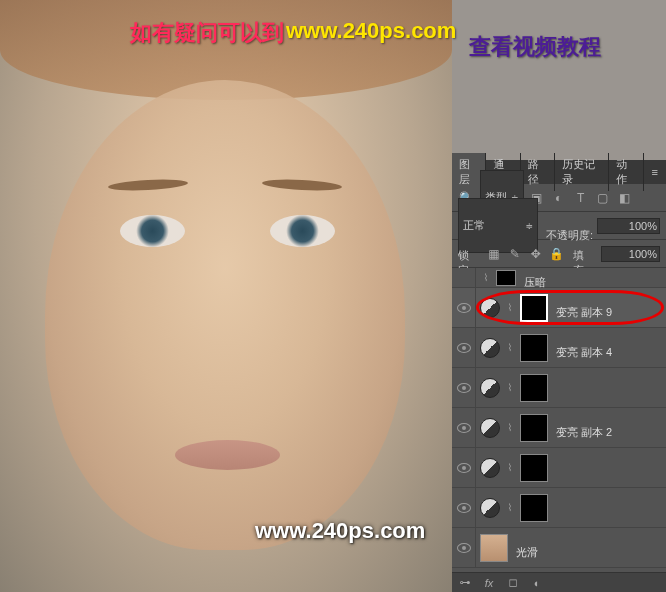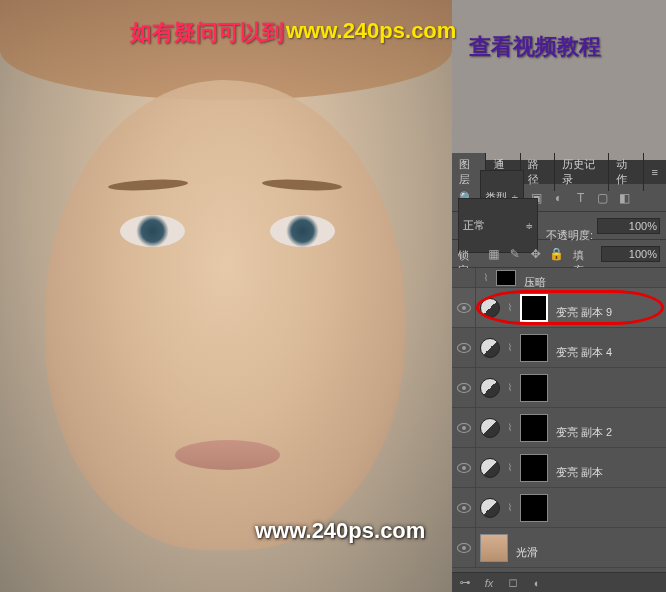--- a/index.html
+++ b/index.html
@@ -364,21 +364,20 @@
       <span class="layer-name">变亮 副本 2</span>
     </div>
 
     <div class="layer-row">
       <div class="vis">
           <span class="eye-ic"></span>
         </div>
       <div class="adj-ic"></div>
       <div class="link-ic">⌇</div>
       <div class="mask-thumb"></div>
-      <span class="layer-name">变亮 副本</span>
     </div>
 
     <div class="layer-row">
       <div class="vis">
           <span class="eye-ic"></span>
         </div>
       <div class="adj-ic"></div>
       <div class="link-ic">⌇</div>
       <div class="mask-thumb"></div>
     </div>

